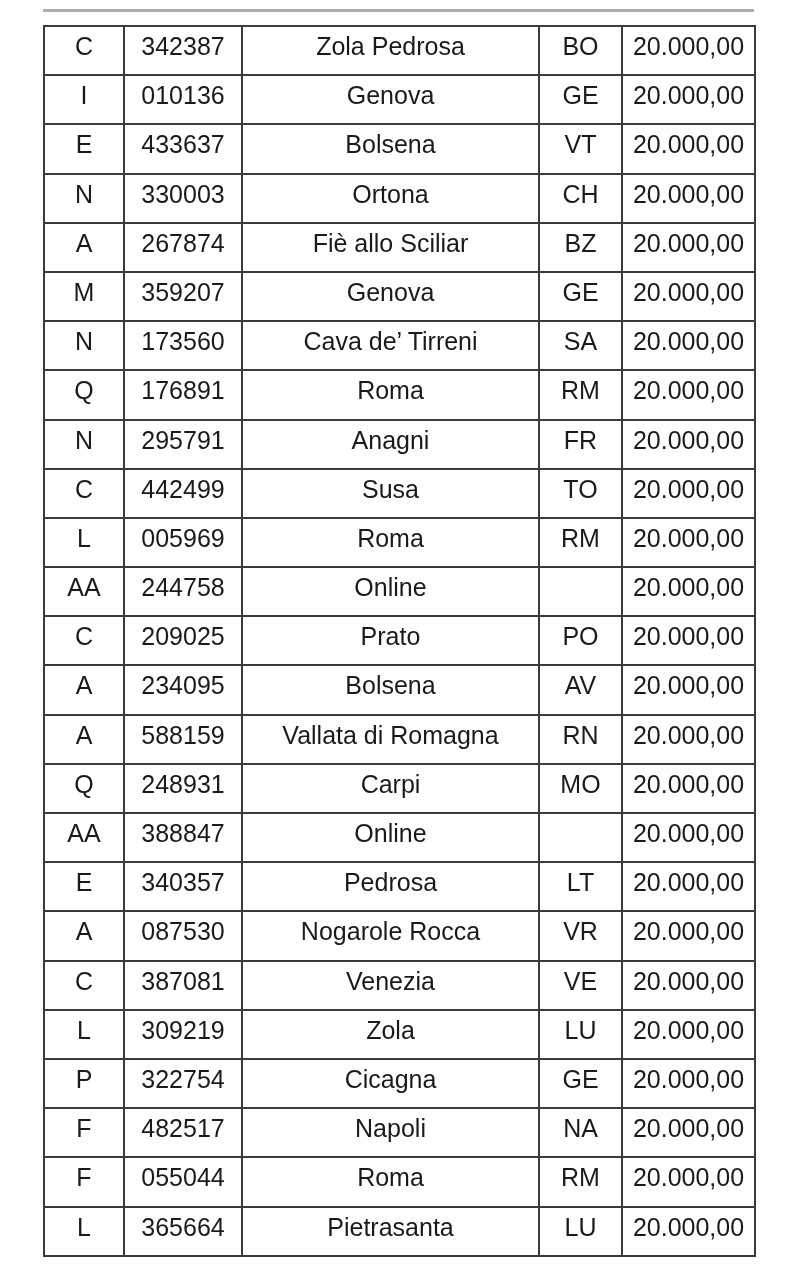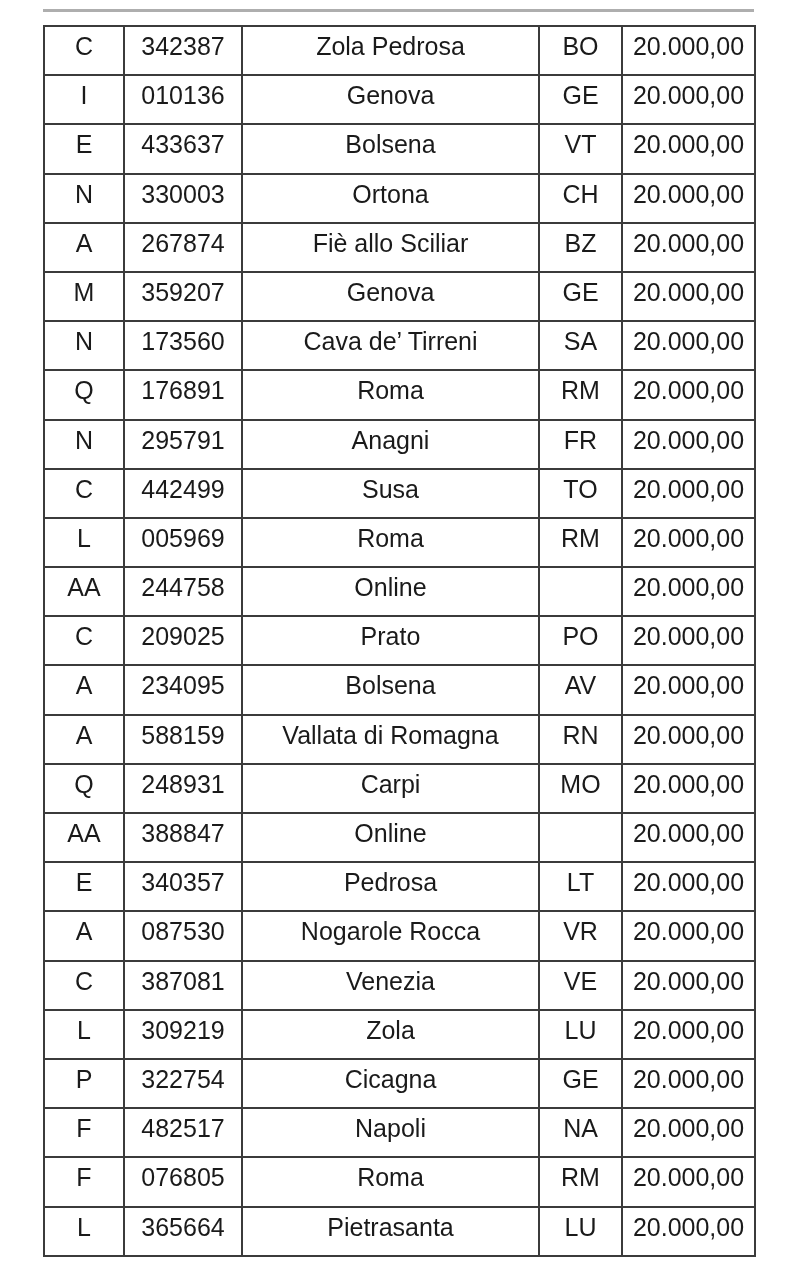--- a/index.html
+++ b/index.html
@@ -246,21 +246,21 @@
   <tr>
     <td>F</td>
     <td>482517</td>
     <td>Napoli</td>
     <td>NA</td>
     <td>20.000,00</td>
   </tr>
 
   <tr>
     <td>F</td>
-    <td>076805</td>
+    <td>055044</td>
     <td>Roma</td>
     <td>RM</td>
     <td>20.000,00</td>
   </tr>
 
   <tr>
     <td>L</td>
     <td>365664</td>
     <td>Pietrasanta</td>
     <td>LU</td>

